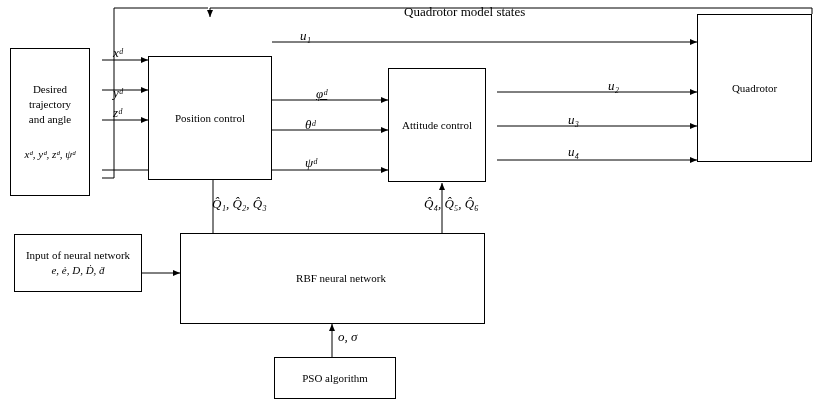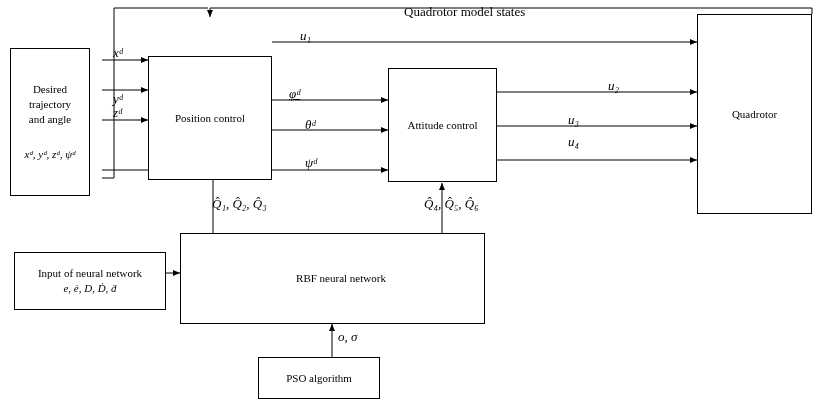--- a/index.html
+++ b/index.html
@@ -91,51 +91,51 @@
   <div class="box" style="left:10px; top:48px; width:80px; height:148px;">
     <span class="line1">Desired trajectory</span>
     <span class="line2">and angle</span>
     <span class="line3 mathi" style="margin-top:20px;">xᵈ, yᵈ, zᵈ, ψᵈ</span>
   </div>
 
   <div class="box" style="left:148px; top:32px; width:124px; height:124px;margin-top:24px;">
     <span>Position control</span>
   </div>
 
-  <div class="box" style="left:388px; top:68px; width:109px; height:114px;">
+  <div class="box" style="left:388px; top:68px; width:98px; height:114px;">
     <span>Attitude control</span>
   </div>
 
-  <div class="box" style="left:697px; top:14px; width:115px; height:200px;">
+  <div class="box" style="left:697px; top:14px; width:115px; height:148px;">
     <span>Quadrotor</span>
   </div>
 
   <div class="box" style="left:180px; top:233px; width:305px; height:91px;padding-left:17px;">
     <span>RBF neural network</span>
   </div>
 
-  <div class="box" style="left:14px; top:252px; width:152px; height:58px;">
+  <div class="box" style="left:14px; top:234px; width:128px; height:58px;">
     <span class="line1">Input of neural network</span>
     <span class="line2 mathi" style="margin-top:0;">e, ė, D, Ḋ, ḋ</span>
   </div>
 
-  <div class="box" style="left:258px; top:357px; width:122px; height:42px;text-align:right;">
+  <div class="box" style="left:274px; top:357px; width:122px; height:42px;text-align:right;">
     <span>PSO algorithm</span>
   </div>
 
   <div class="lbl italic" style="left:113px; top:45px;">xᵈ</div>
-  <div class="lbl italic" style="left:113px; top:91px;">yᵈ</div>
+  <div class="lbl italic" style="left:113px; top:85px;">yᵈ</div>
   <div class="lbl italic" style="left:113px; top:105px;">zᵈ</div>
 
   <div class="lbl italic" style="left:300px; top:28px;">u₁</div>
   <div class="lbl italic" style="left:568px; top:78px;margin-left:40px;">u₂</div>
   <div class="lbl italic" style="left:568px; top:112px;">u₃</div>
-  <div class="lbl italic" style="left:568px; top:134px;text-align:right;">u₄</div>
+  <div class="lbl italic" style="left:568px; top:144px;text-align:right;">u₄</div>
 
-  <div class="lbl italic" style="left:289px; top:86px;text-decoration:underline;">φᵈ</div>
+  <div class="lbl italic" style="left:316px; top:86px;text-decoration:underline;">φᵈ</div>
   <div class="lbl italic" style="left:305px; top:117px;">θᵈ</div>
   <div class="lbl italic" style="left:305px; top:155px;">ψᵈ</div>
 
   <div class="lbl italic" style="left:212px; top:196px;">Q̂₁, Q̂₂, Q̂₃</div>
   <div class="lbl italic" style="left:424px; top:196px;">Q̂₄, Q̂₅, Q̂₆</div>
 
   <div class="lbl" style="left:404px; top:4px;">Quadrotor model states</div>
   <div class="lbl italic" style="left:338px; top:329px;">o, σ</div>
 
 </div>

